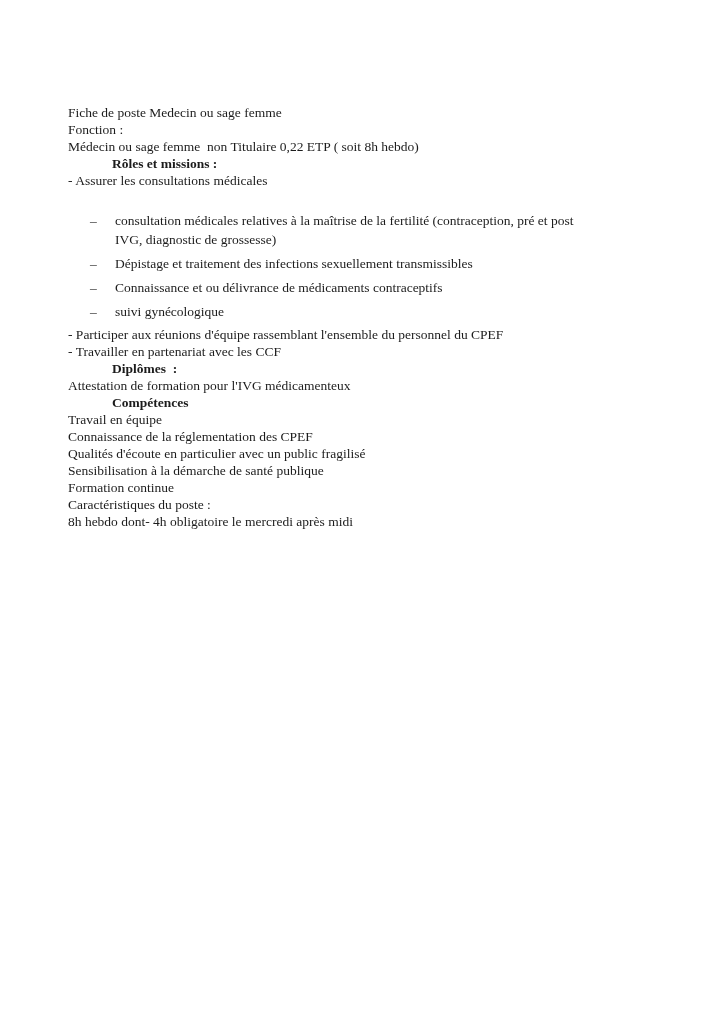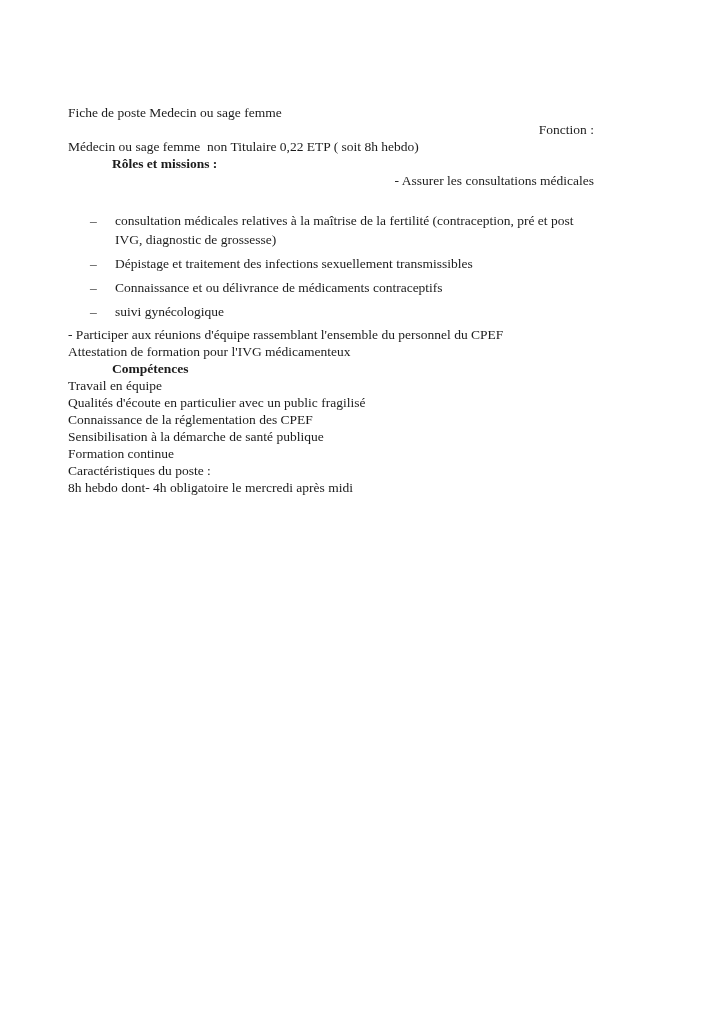--- a/index.html
+++ b/index.html
@@ -24,21 +24,21 @@
     margin: 0;
     padding: 0;
     white-space: pre-wrap;
   }
   .page h3 {
     font-size: 13.5px;
     font-weight: bold;
     line-height: 17px;
     margin-left: 44px;
   }
-  .mt-1 { margin-top: 17px; text-align: right; }
+  .mt-1 { margin-top: 17px; }
   .mt-heading { margin-top: 21px; }
   .mt-big { margin-top: 44px; }
   .mt-sec { margin-top: 31px; }
   .mt-comp { margin-top: 20px; }
   .dash-list {
     list-style: none;
     margin: 22px 0 0 0;
     padding: 0;
   }
   .dash-list li {
@@ -83,27 +83,29 @@
       <span class="dash">–</span>
       <span class="bullet-text">Connaissance et ou délivrance de médicaments contraceptifs</span>
     </li>
     <li>
       <span class="dash">–</span>
       <span class="bullet-text">suivi gynécologique</span>
     </li>
   </ul>
 
   <p class="mt-big">- Participer aux réunions d'équipe rassemblant l'ensemble du personnel du CPEF</p>
+  <p class="mt-1">- Travailler en partenariat avec les CCF</p>
 
+  <h3 class="mt-sec">Diplômes  :</h3>
   <p>Attestation de formation pour l'IVG médicamenteux</p>
 
   <h3 class="mt-comp">Compétences</h3>
   <p>Travail en équipe</p>
+  <p>Connaissance de la réglementation des CPEF</p>
   <p>Qualités d'écoute en particulier avec un public fragilisé</p>
-  <p>Connaissance de la réglementation des CPEF</p>
   <p>Sensibilisation à la démarche de santé publique</p>
   <p>Formation continue</p>
 
   <p class="mt-comp">Caractéristiques du poste :</p>
 
   <p>8h hebdo dont- 4h obligatoire le mercredi après midi</p>
 
 </div>
 
 </body></html>

